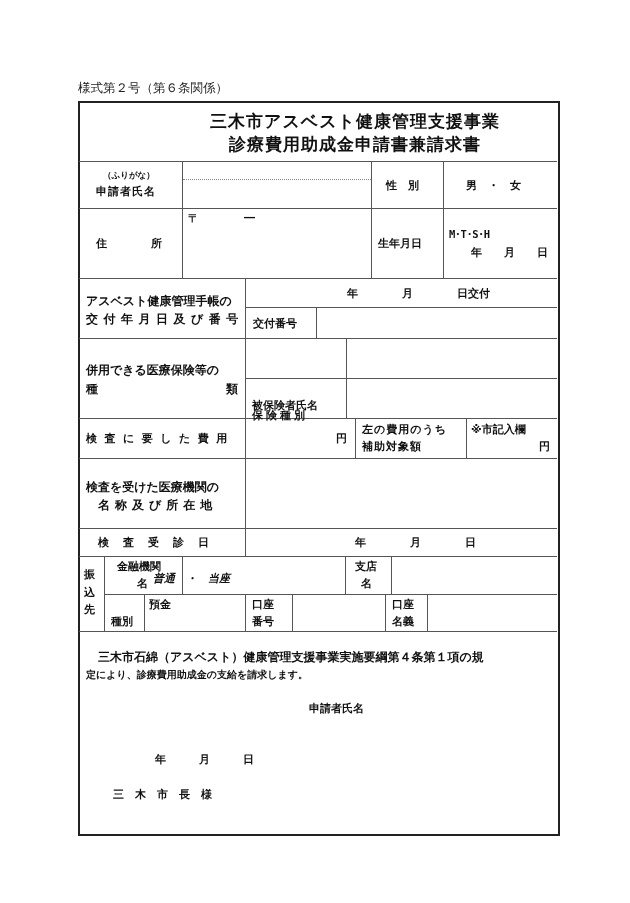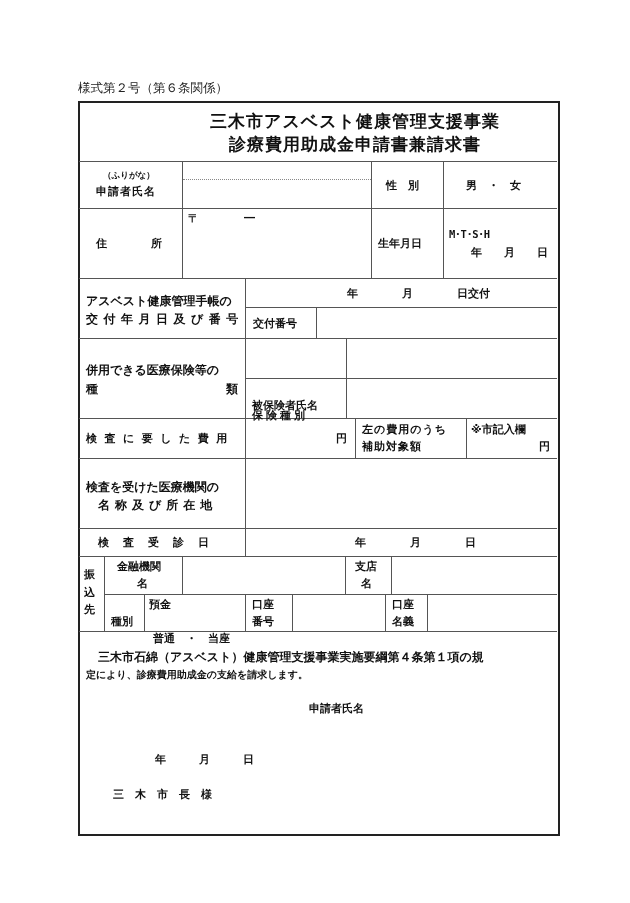--- a/index.html
+++ b/index.html
@@ -110,21 +110,21 @@
 
 <div class="t" style="left:117px; top:559px;">金融機関</div>
 <div class="t" style="left:137px; top:576px;">名</div>
 <div class="field" style="left:183px; top:557px; width:162px; height:37px;"></div>
 <div class="t" style="left:355px; top:559px;">支店</div>
 <div class="t" style="left:361px; top:576px;">名</div>
 <div class="field" style="left:392px; top:557px; width:165px; height:37px;"></div>
 
 <div class="t" style="left:111px; top:597px;margin-left:38px;">預金</div>
 <div class="t" style="left:111px; top:614px;">種別</div>
-<div class="t" style="left:153px; top:631px;">普通　・　当座</div>
+<div class="t" style="left:153px; top:571px;font-style:italic;">普通　・　当座</div>
 <div class="t" style="left:252px; top:597px;">口座</div>
 <div class="t" style="left:252px; top:614px;">番号</div>
 <div class="field" style="left:293px; top:595px; width:92px; height:36px;"></div>
 <div class="t" style="left:392px; top:597px;">口座</div>
 <div class="t" style="left:392px; top:614px;">名義</div>
 <div class="field" style="left:428px; top:595px; width:129px; height:36px;"></div>
 
 <div class="body-text" style="top:648px; font-size:12px;">　三木市石綿（アスベスト）健康管理支援事業実施要綱第４条第１項の規</div>
 <div class="body-text" style="top:665px; left:86px; font-size:10px;">定により、診療費用助成金の支給を請求します。</div>
 <div class="t" style="left:309px; top:701px;">申請者氏名</div>

